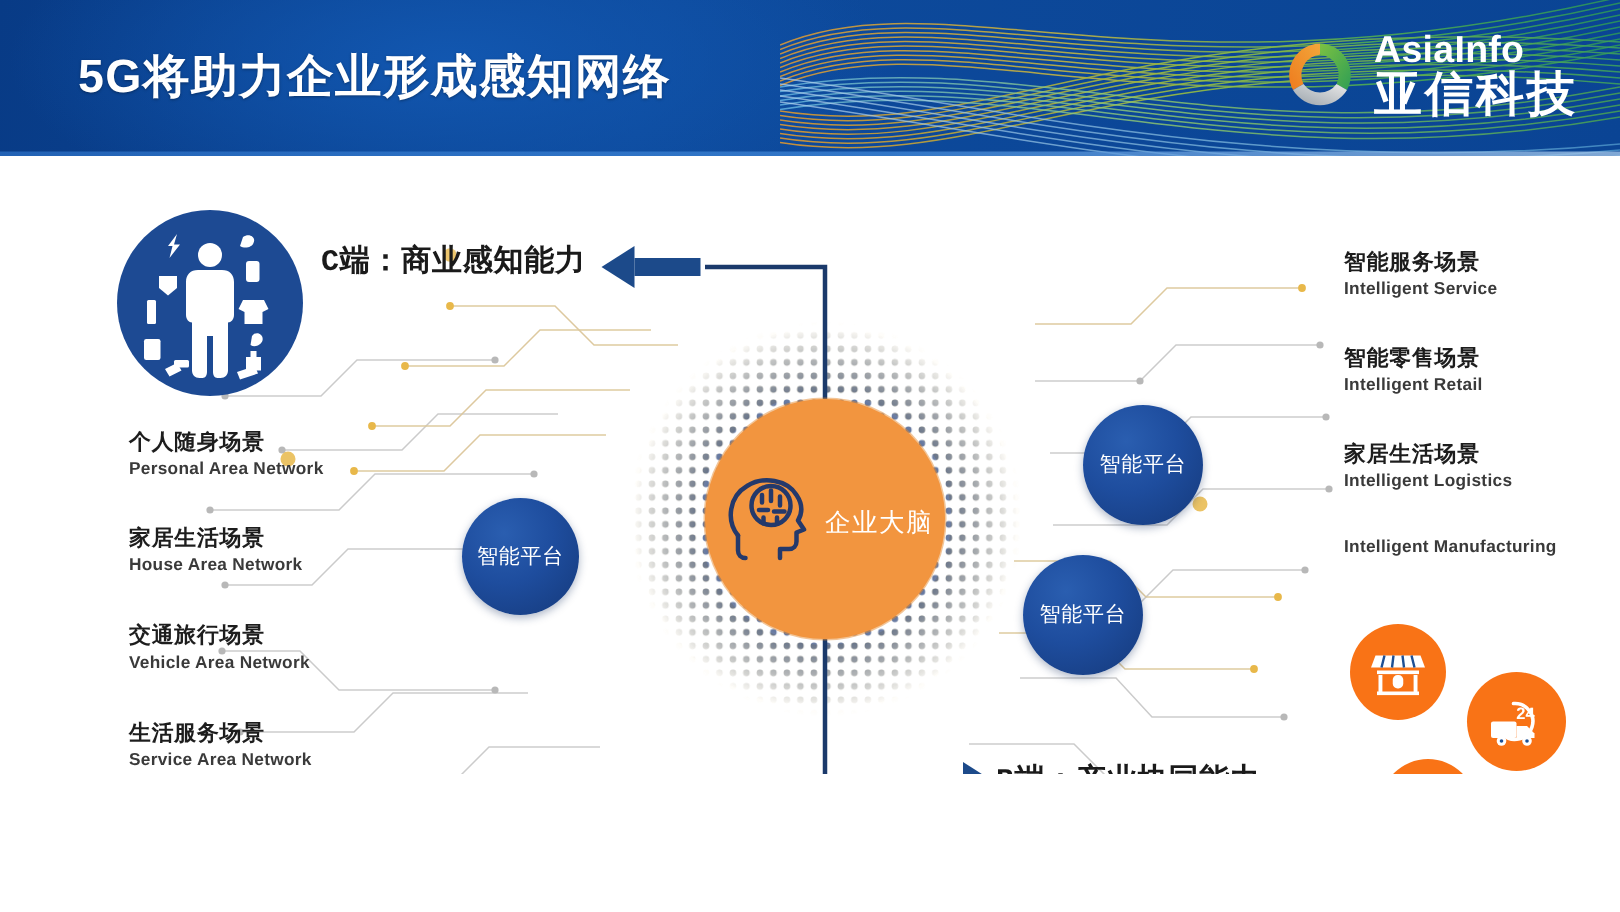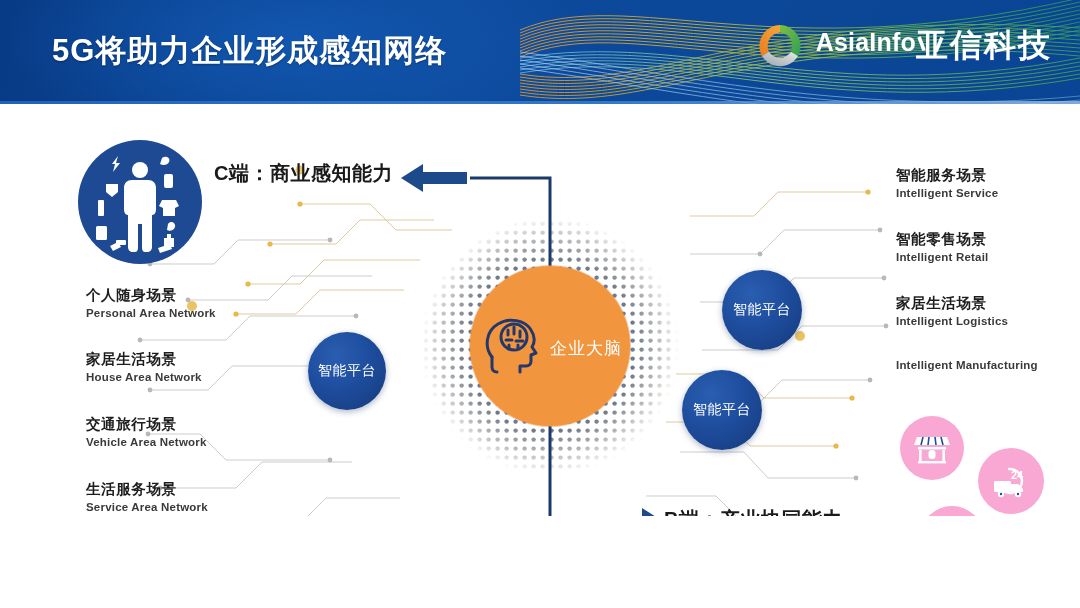--- a/index.html
+++ b/index.html
@@ -62,21 +62,21 @@
   
   #logo-block {
     position: absolute;
     right: 28px; top: 20px;
     display: flex;
     align-items: center;
     gap: 10px;
   }
   #logo-text {
     display: flex;
-    flex-direction: row;
+    flex-direction: column;
     line-height: 1.05;
     color: #ffffff;
   }
   #logo-text .en {
     font-size: 25px;
     font-weight: bold;
     letter-spacing: .2px;
   }
   #logo-text .cn {
     font-size: 32px;
@@ -152,20 +152,21 @@
     left: 0; top: 0;
     width: 1080px; height: 504px;
   }
   .endpoint-label {
     position: absolute;
     font-size: 20px;
     font-weight: bold;
     color: #1a1a1a;
     white-space: nowrap;
     letter-spacing: .5px;
+    font-family: Liberation Mono, monospace;
   }
   #label-c-end { left: 214px; top: 56px; }
   #label-b-end { left: 664px; top: 402px; }
 
   
   .scenario {
     position: absolute;
     white-space: nowrap;
   }
   .scenario .cn {
@@ -190,21 +191,21 @@
 
   #scn-intel-service { left: 896px; top: 62px; }
   #scn-intel-retail  { left: 896px; top: 126px; }
   #scn-intel-logi    { left: 896px; top: 190px; }
   #scn-intel-manu    { left: 896px; top: 254px; }
 
   
   .icon-circle {
     position: absolute;
     border-radius: 50%;
-    background: #f9a8d4;
+    background: #f97316;
     display: flex;
     align-items: center;
     justify-content: center;
   }
   #icon-shop    { left: 900px; top: 312px; width: 64px; height: 64px; }
   #icon-24h     { left: 978px; top: 344px; width: 66px; height: 66px; }
   #icon-factory { left: 920px; top: 402px; width: 64px; height: 64px; }
 
   
   #page-number {

